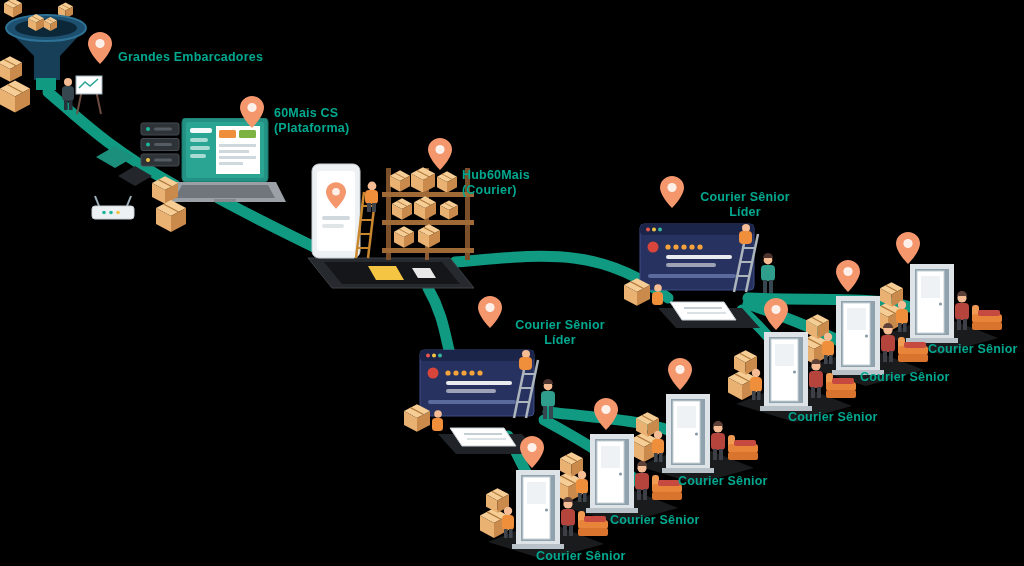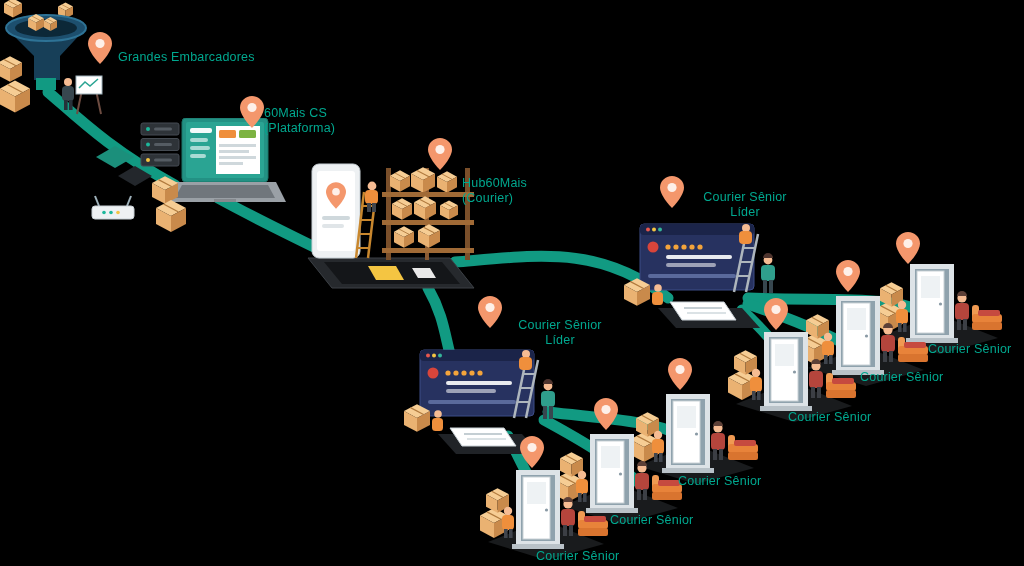--- a/index.html
+++ b/index.html
@@ -13,21 +13,21 @@
   .stage{position:relative;width:1024px;height:566px;background:var(--background);overflow:hidden}
   .connectors{position:absolute;left:0;top:0;z-index:1}
   .stroke-conn{stroke:var(--connector)}
   .f-pin{fill:var(--pin)}
   .f-box{fill:var(--box)} .f-boxtop{fill:var(--box_top)} .f-boxside{fill:var(--box_side)}
   .f-orange{fill:var(--figure_orange)} .f-red{fill:var(--figure_red)} .f-sofa{fill:var(--sofa_orange)}
   .f-navy{fill:var(--screen_navy)} .f-teal{fill:var(--screen_teal)}
   .f-conn-fill{fill:var(--connector)}
   .scene{position:absolute;z-index:2}
   .pin{position:absolute;z-index:3}
-  .node-label{position:absolute;z-index:3;font-weight:normal;font-size:12.5px;letter-spacing:.2px;
+  .node-label{position:absolute;z-index:3;font-weight:bold;font-size:12.5px;letter-spacing:.2px;
     color:var(--label);white-space:nowrap;line-height:15px}
   .node-label .line{display:block}
   .node-label.centered{text-align:center;width:110px}
 </style>
 </head>
 <body>
 
 <div class="stage">
 
   <svg width="0" height="0" style="position:absolute">
@@ -241,32 +241,32 @@
   <svg class="scene" style="left:90px;top:194px" width="46" height="28" viewBox="0 0 46 28">
       <use href="#sym-router" width="46" height="28"></use>
     </svg>
 
   <svg class="scene" style="left:152px;top:118px" width="135" height="118" viewBox="0 0 135 118">
       <use href="#sym-laptop" width="135" height="118"></use>
     </svg>
   <svg class="pin" style="left:240px;top:96px" width="24" height="32" viewBox="0 0 24 32">
       <use href="#sym-pin" width="24" height="32"></use>
     </svg>
-  <div class="node-label" style="left:264px;top:106px">
+  <div class="node-label" style="left:274px;top:106px">
     <span class="line">60Mais CS</span>
     <span class="line">(Plataforma)</span>
   </div>
 
   <svg class="scene" style="left:302px;top:158px" width="175" height="142" viewBox="0 0 175 142">
       <use href="#sym-hub" width="175" height="142"></use>
     </svg>
   <svg class="pin" style="left:428px;top:138px" width="24" height="32" viewBox="0 0 24 32">
       <use href="#sym-pin" width="24" height="32"></use>
     </svg>
-  <div class="node-label" style="left:462px;top:176px">
+  <div class="node-label" style="left:462px;top:168px">
     <span class="line">Hub60Mais</span>
     <span class="line">(Courier)</span>
   </div>
 
   <svg class="scene" style="left:622px;top:222px" width="165" height="118" viewBox="0 0 165 118">
       <use href="#sym-leader" width="165" height="118"></use>
     </svg>
   <svg class="pin" style="left:660px;top:176px" width="24" height="32" viewBox="0 0 24 32">
       <use href="#sym-pin" width="24" height="32"></use>
     </svg>

